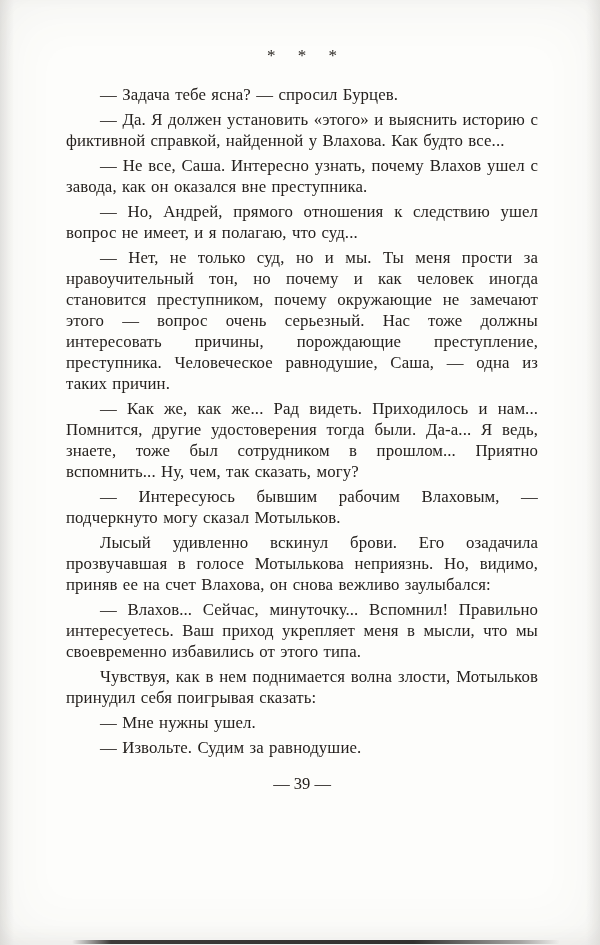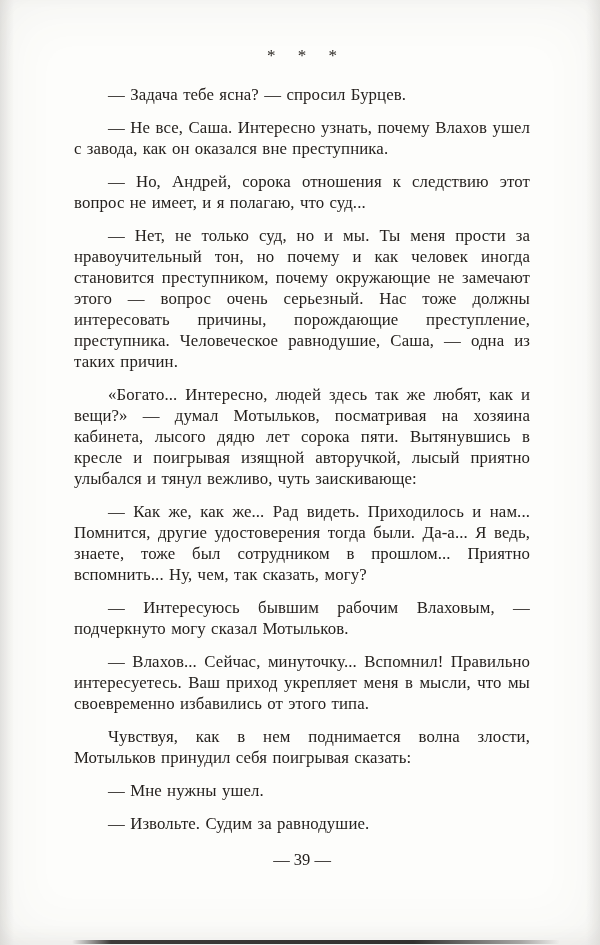--- a/index.html
+++ b/index.html
@@ -26,21 +26,21 @@
   }
   .ornament {
     text-align: center;
     font-size: 17px;
     letter-spacing: 9px;
     color: #2a2622;
     margin: 0 0 18px 0;
     padding-left: 9px; 
   }
   .body-copy p {
-    margin: 12px;
+    margin: 4px;
     font-size: 16.8px;
     line-height: 21px;
     text-align: justify;
     text-indent: 34px;
     letter-spacing: 0.1px;
     word-spacing: 1px;
   }
   .page-number {
     text-align: center;
     font-size: 16.5px;
@@ -71,26 +71,27 @@
 
 <div class="scan-page">
   <div class="scan-side-shade left"></div>
   <div class="scan-side-shade right"></div>
 
   <div class="text-block">
     <div class="ornament">* * *</div>
 
     <div class="body-copy">
       <p>— Задача тебе ясна? — спросил Бурцев.</p>
+      <p>— Да. Я должен установить «этого» и выяснить историю с фиктивной справкой, найденной у Влахова. Как будто все...</p>
       <p>— Не все, Саша. Интересно узнать, почему Влахов ушел с завода, как он оказался вне преступника.</p>
-      <p>— Но, Андрей, сорока отношения к следствию этот вопрос не имеет, и я полагаю, что суд...</p>
+      <p>— Но, Андрей, прямого отношения к следствию ушел вопрос не имеет, и я полагаю, что суд...</p>
       <p>— Нет, не только суд, но и мы. Ты меня прости за нравоучительный тон, но почему и как человек иногда становится преступником, почему окружающие не замечают этого — вопрос очень серьезный. Нас тоже должны интересовать причины, порождающие преступление, преступника. Человеческое равнодушие, Саша, — одна из таких причин.</p>
-      <p>«Богато... Интересно, людей здесь так же любят, как и вещи?» — думал Мотыльков, посматривая на хозяина кабинета, лысого дядю лет сорока пяти. Вытянувшись в кресле и поигрывая изящной авторучкой, лысый приятно улыбался и тянул вежливо, чуть заискивающе:</p>
       <p>— Как же, как же... Рад видеть. Приходилось и нам... Помнится, другие удостоверения тогда были. Да-а... Я ведь, знаете, тоже был сотрудником в прошлом... Приятно вспомнить... Ну, чем, так сказать, могу?</p>
       <p>— Интересуюсь бывшим рабочим Влаховым, — подчеркнуто могу сказал Мотыльков.</p>
+      <p>Лысый удивленно вскинул брови. Его озадачила прозвучавшая в голосе Мотылькова неприязнь. Но, видимо, приняв ее на счет Влахова, он снова вежливо заулыбался:</p>
       <p>— Влахов... Сейчас, минуточку... Вспомнил! Правильно интересуетесь. Ваш приход укрепляет меня в мысли, что мы своевременно избавились от этого типа.</p>
       <p>Чувствуя, как в нем поднимается волна злости, Мотыльков принудил себя поигрывая сказать:</p>
       <p>— Мне нужны ушел.</p>
       <p>— Извольте. Судим за равнодушие.</p>
     </div>
 
     <div class="page-number">— 39 —</div>
   </div>
 
   <div class="scan-edge-artifact"></div>

